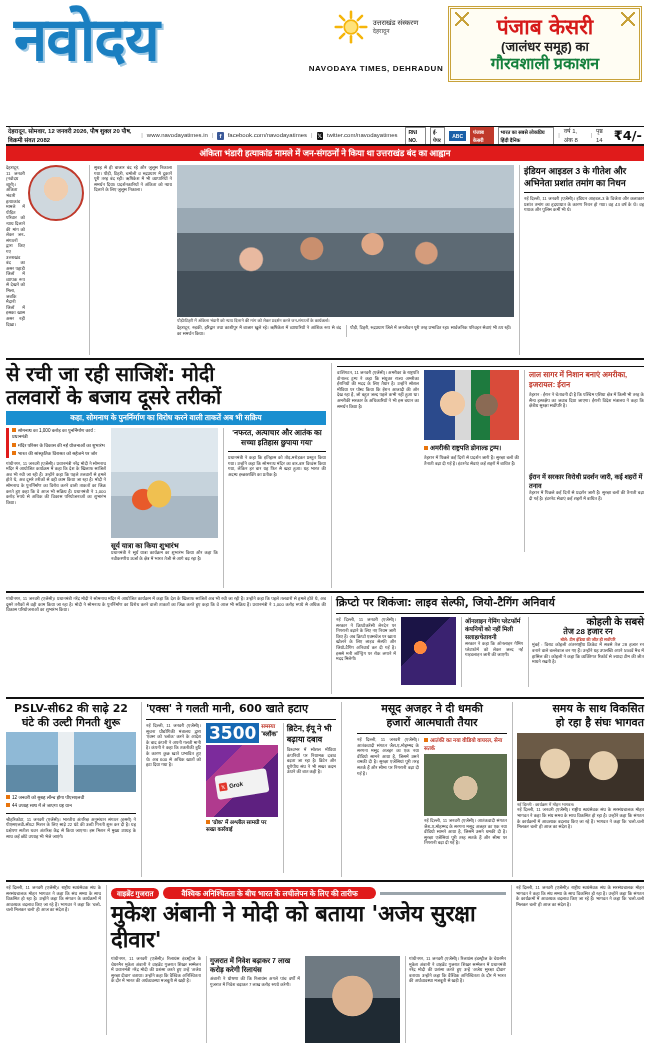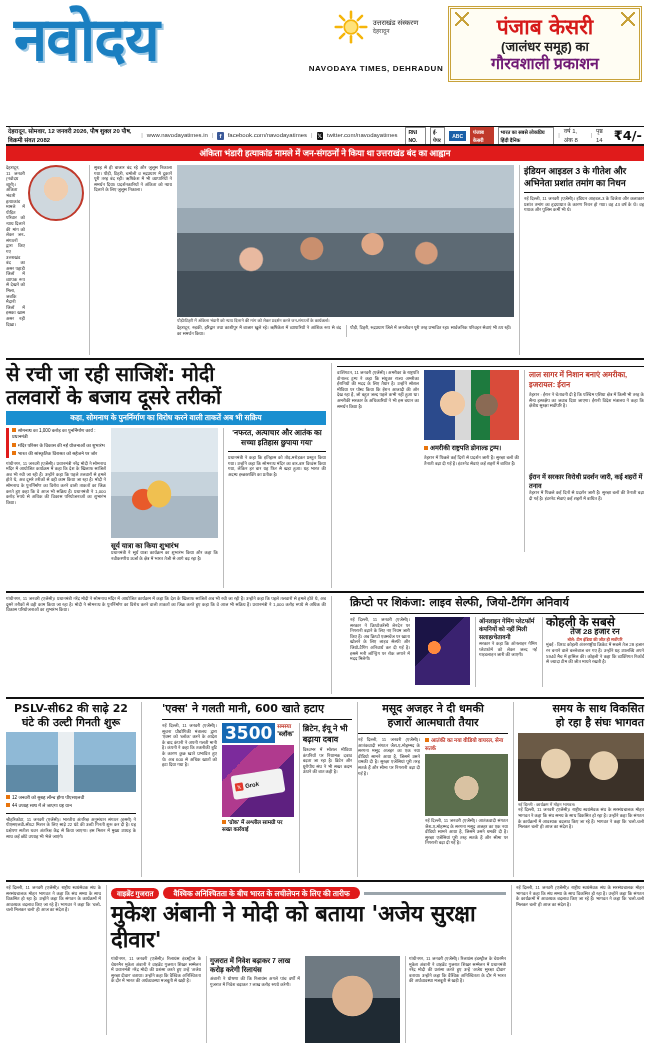--- a/index.html
+++ b/index.html
@@ -42,21 +42,21 @@
   .kesari-box:before,.kesari-box:after{
     content:"";position:absolute;top:3px;width:14px;height:14px;
     background:
       linear-gradient(45deg,transparent 45%,#c8a23a 45%,#c8a23a 55%,transparent 55%),
       linear-gradient(-45deg,transparent 45%,#c8a23a 45%,#c8a23a 55%,transparent 55%);
   }
   .kesari-box:before{left:4px;}
   .kesari-box:after{right:4px;}
   .k1{font-family:"DejaVu Sans",sans-serif;font-size:21px;font-weight:700;color:#d61a1a;line-height:24px;}
   .k2{font-size:13px;font-weight:700;color:#222;line-height:15px;}
-  .k3{font-family:Liberation Serif, serif;font-size:16px;font-weight:700;color:#701a75;line-height:20px;}
+  .k3{font-family:Liberation Sans, sans-serif;font-size:16px;font-weight:700;color:#15803d;line-height:20px;}
 
   
   .infostrip{
     display:flex;align-items:center;gap:4px;
     border-top:1px solid #111;border-bottom:2px solid #111;
     font-size:6px;line-height:9px;padding:2px 2px;height:13px;overflow:hidden;
     font-weight:700;
   }
   .infostrip .sep{color:#999;font-weight:400;}
   .infostrip .weak{font-weight:400;color:#333;}
@@ -190,21 +190,21 @@
     background:#1a8fd0;color:#fff;font-size:7.5px;line-height:12px;
     font-weight:700;padding:1px 4px;text-align:center;
   }
   .bullet{display:inline-block;width:4px;height:4px;background:#e8740c;margin-right:2px;}
   .bullets{font-size:4.6px;line-height:6.4px;}
 
   .pill-wrap{display:flex;align-items:center;gap:4px;margin:2px 0;}
   .pill-tag{background:#e01b1b;color:#fff;font-size:7px;font-weight:700;
     padding:1px 6px;border-radius:8px;}
   .pill-main{background:#e01b1b;color:#fff;font-size:7.5px;font-weight:700;
-    padding:1px 10px;border-radius:8px;}
+    padding:1px 18px;border-radius:8px;}
   .pill-line{flex:1;height:3px;background:#9aa4ab;}
 
   .big-num{
     background:#1668b3;color:#fff;font-family:"DejaVu Sans",sans-serif;
     font-size:17px;font-weight:700;padding:0 3px;line-height:20px;
   }
   .num-lbl{font-size:5.5px;line-height:7px;font-weight:700;color:#c0392b;}
   .num-lbl b{display:block;color:#111;font-size:6.5px;}
 
   .vert-red{border-left:3px solid #e01b1b;padding-left:3px;}
@@ -374,36 +374,36 @@
   </div>
 
   <div class="rule thick"></div>
 
   <div class="cols" style="height:98px;">
 
     <div class="col" style="flex:0 0 320px;">
       <div class="body-text" style="height:96px;">गांधीनगर, 11 जनवरी (एजेंसी)। प्रधानमंत्री नरेंद्र मोदी ने सोमनाथ मंदिर में आयोजित कार्यक्रम में कहा कि देश के खिलाफ साजिशें अब भी रची जा रही हैं। उन्होंने कहा कि पहले तलवारों से हमले होते थे, अब दूसरे तरीकों से वही काम किया जा रहा है। मोदी ने सोमनाथ के पुनर्निर्माण का विरोध करने वाली ताकतों का जिक्र करते हुए कहा कि वे आज भी सक्रिय हैं। प्रधानमंत्री ने 1,000 करोड़ रुपये से अधिक की विकास परियोजनाओं का शुभारंभ किया।</div>
     </div>
 
-    <div class="col vdiv" style="flex:1;padding-left:18px;">
+    <div class="col vdiv" style="flex:1;padding-left:4px;">
       <div class="h4">क्रिप्टो पर शिकंजा: लाइव सेल्फी, जियो-टैगिंग अनिवार्य</div>
       <div class="rule"></div>
       <div class="cols">
         <div class="col" style="flex:0 0 60px;">
           <div class="body-text" style="height:70px;">नई दिल्ली, 11 जनवरी (एजेंसी)। सरकार ने क्रिप्टोकरेंसी लेनदेन पर निगरानी बढ़ाने के लिए नए नियम जारी किए हैं। अब क्रिप्टो एक्सचेंज पर खाता खोलने के लिए लाइव सेल्फी और जियो-टैगिंग अनिवार्य कर दी गई है। इससे मनी लॉन्ड्रिंग पर रोक लगाने में मदद मिलेगी।</div>
         </div>
         <div class="col" style="flex:0 0 55px;">
           <div class="photo ph-crypto" style="height:68px;"></div>
         </div>
         <div class="col vdiv" style="flex:0 0 58px;padding-left:3px;">
           <div class="h5" style="font-size:6px;line-height:8px;">ऑनलाइन गेमिंग प्लेटफॉर्म कंपनियों को नहीं मिली सलाह/चेतावनी</div>
           <div class="body-text" style="height:40px;">सरकार ने कहा कि ऑनलाइन गेमिंग प्लेटफॉर्म को लेकर जल्द नई गाइडलाइन जारी की जाएगी।</div>
         </div>
         <div class="col vdiv" style="flex:1;padding-left:3px;">
-          <div class="h5" style="font-size:12px;line-height:10px;text-align:left;">कोहली के सबसे</div>
+          <div class="h5" style="font-size:10px;line-height:10px;text-align:right;">कोहली के सबसे</div>
           <div class="h5" style="font-size:8px;line-height:10px;text-align:center;">तेज 28 हजार रन</div>
           <div class="tiny" style="text-align:center;color:#c0392b;font-weight:700;">बोले: टीम इंडिया की जीत ही सर्वोपरि</div>
           <div class="body-text" style="height:40px;">मुंबई : विराट कोहली अंतरराष्ट्रीय क्रिकेट में सबसे तेज 28 हजार रन बनाने वाले बल्लेबाज बन गए हैं। उन्होंने यह उपलब्धि अपने 594वें मैच में हासिल की। कोहली ने कहा कि व्यक्तिगत रिकॉर्ड से ज्यादा टीम की जीत मायने रखती है।</div>
         </div>
       </div>
     </div>
   </div>
 
   <div class="rule thick"></div>
 
@@ -414,21 +414,21 @@
       <div class="h4 centerhead">घंटे की उल्टी गिनती शुरू</div>
       <div class="photo ph-rocket" style="height:60px;margin-top:2px;"></div>
       <div class="bullets" style="margin-top:3px;">
         <div><span class="bullet"></span><span>12 जनवरी को सुबह लॉन्च होगा पीएसएलवी</span></div>
         <div style="margin-top:2px;"><span class="bullet"></span><span>44 उपग्रह साथ में ले जाएगा यह यान</span></div>
       </div>
       <div class="rule"></div>
       <div class="body-text" style="height:62px;">श्रीहरिकोटा, 11 जनवरी (एजेंसी)। भारतीय अंतरिक्ष अनुसंधान संगठन (इसरो) ने पीएसएलवी-सी62 मिशन के लिए साढ़े 22 घंटे की उल्टी गिनती शुरू कर दी है। यह प्रक्षेपण सतीश धवन अंतरिक्ष केंद्र से किया जाएगा। इस मिशन में मुख्य उपग्रह के साथ कई छोटे उपग्रह भी भेजे जाएंगे।</div>
     </div>
 
-    <div class="col vdiv" style="flex:0 0 190px;padding-left:20px;">
+    <div class="col vdiv" style="flex:0 0 190px;padding-left:4px;">
       <div class="h4">'एक्स' ने गलती मानी, 600 खाते हटाए</div>
       <div class="rule"></div>
       <div class="cols">
         <div class="col" style="flex:0 0 55px;">
           <div class="body-text" style="height:150px;">नई दिल्ली, 11 जनवरी (एजेंसी)। सूचना प्रौद्योगिकी मंत्रालय द्वारा 'एक्स' को 'ब्लॉक' करने के आदेश के बाद कंपनी ने अपनी गलती मानी है। कंपनी ने कहा कि तकनीकी त्रुटि के कारण कुछ खाते प्रभावित हुए थे। अब 600 से अधिक खातों को हटा दिया गया है।</div>
         </div>
         <div class="col" style="flex:0 0 62px;">
           <div style="display:flex;align-items:flex-start;gap:2px;">
             <span class="big-num">3500</span>
             <span class="num-lbl">
@@ -446,21 +446,21 @@
             <span class="bullet"></span><span>'ग्रोक' में अश्लील सामग्री पर सख्त कार्रवाई</span>
           </div>
         </div>
         <div class="col vdiv" style="flex:1;padding-left:3px;">
           <div class="h5" style="font-size:8px;line-height:11px;">ब्रिटेन, ईयू ने भी बढ़ाया दबाव</div>
           <div class="body-text" style="height:120px;margin-top:2px;">विश्वभर में सोशल मीडिया कंपनियों पर नियामक दबाव बढ़ता जा रहा है। ब्रिटेन और यूरोपीय संघ ने भी सख्त कदम उठाने की बात कही है।</div>
         </div>
       </div>
     </div>
 
-    <div class="col vdiv" style="flex:0 0 150px;padding-left:0;">
+    <div class="col vdiv" style="flex:0 0 150px;padding-left:15px;">
       <div class="h4 centerhead">मसूद अजहर ने दी धमकी</div>
       <div class="h4 centerhead">हजारों आत्मघाती तैयार</div>
       <div class="rule"></div>
       <div class="cols">
         <div class="col" style="flex:0 0 62px;">
           <div class="body-text" style="height:130px;">नई दिल्ली, 11 जनवरी (एजेंसी)। आतंकवादी संगठन जैश-ए-मोहम्मद के सरगना मसूद अजहर का एक नया वीडियो सामने आया है, जिसमें उसने धमकी दी है। सुरक्षा एजेंसियां पूरी तरह सतर्क हैं और सीमा पर निगरानी बढ़ा दी गई है।</div>
         </div>
         <div class="col" style="flex:1;">
           <div class="h5" style="font-size:5.5px;line-height:7.5px;color:#c0392b;">
             <span class="bullet"></span><span>आतंकी का नया वीडियो वायरल, सेना सतर्क</span>

